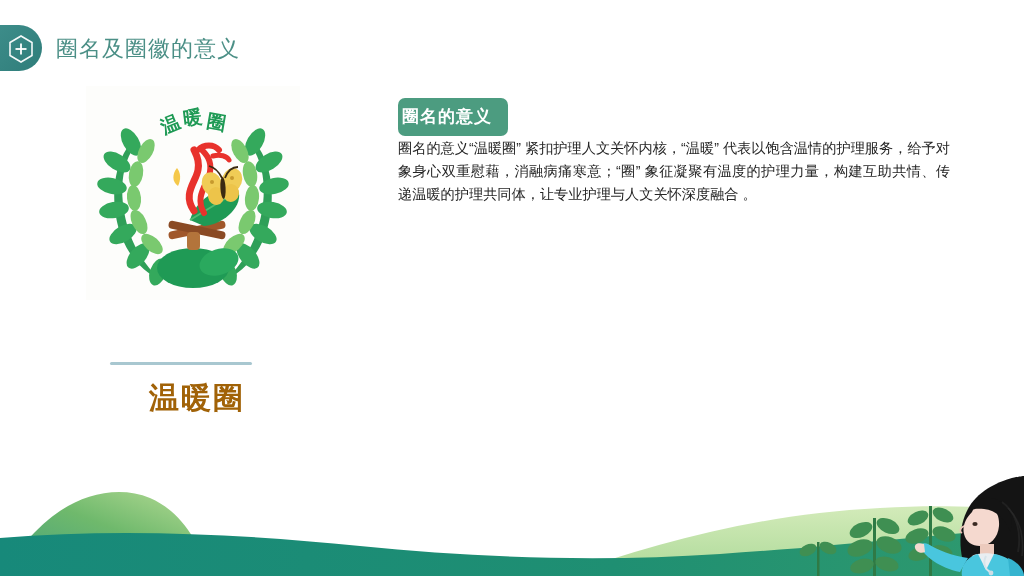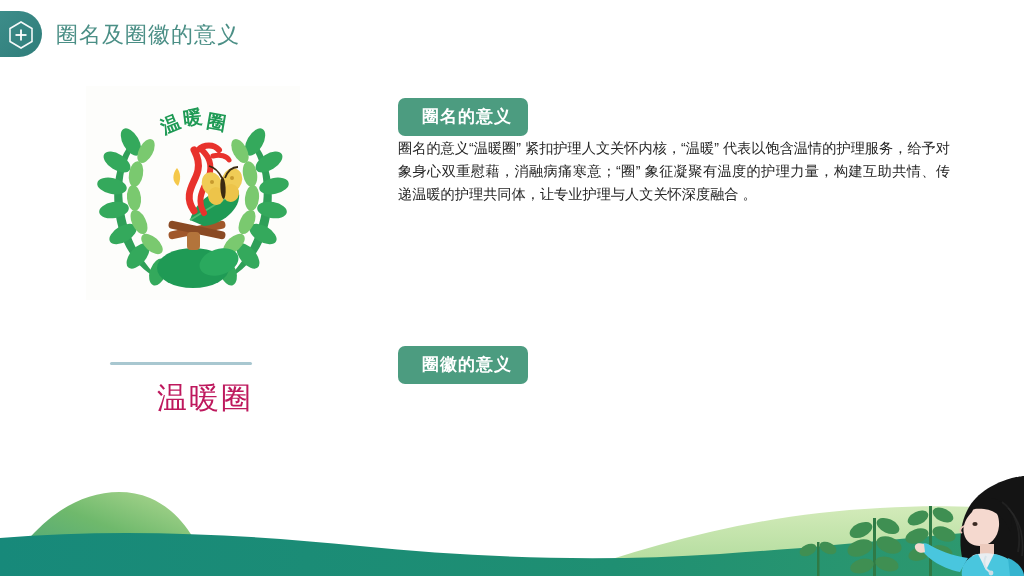--- a/index.html
+++ b/index.html
@@ -12,21 +12,21 @@
   #slide {
     position: relative;
     width: 1024px; height: 576px;
     background: #ffffff;
     overflow: hidden;
   }
 
   
   #header {
     position: absolute;
-    left: 0; top: 4px;
+    left: 0; top: 18px;
     width: 1024px; height: 62px; text-decoration: underline;
   }
   #header-icon-shape {
     position: absolute;
     left: -14px; top: 7px;
     width: 56px; height: 46px;
     background: linear-gradient(135deg, #3f8f8c 0%, #2f7d7a 100%);
     border-radius: 6px 23px 23px 6px;
   }
   #header-icon-hex {
@@ -54,37 +54,37 @@
 
   #brand-divider {
     position: absolute;
     left: 110px; top: 362px;
     width: 142px; height: 3px;
     background: #a8c7d0;
     border-radius: 2px;
   }
   #brand-name {
     position: absolute;
-    left: 110px; top: 378px;
+    left: 102px; top: 378px;
     width: 190px;
     text-align: center;
     font-size: 30px;
-    font-weight: normal;
+    font-weight: bold;
     letter-spacing: 2px;
-    color: #be185d;
+    color: #a16207;
   }
 
   
   .section { position: absolute; left: 398px; width: 552px; }
   #section-1 { top: 98px; }
   #section-2 { top: 346px; }
 
   .badge {
     display: inline-block;
-    padding: 7px 16px 8px 24px;
+    padding: 7px 16px 8px 4px;
     background: #4c9c80;
     color: #ffffff;
     font-size: 17px;
     font-weight: bold;
     letter-spacing: 1px;
     border-radius: 7px;
   }
   .body-text {
     margin-top: 1px;
     width: 552px;
@@ -211,21 +211,20 @@
 
   <div id="brand-divider"></div>
   <div id="brand-name">温暖圈</div>
 
   <div class="section" id="section-1">
     <div class="badge">圈名的意义</div>
     <div class="body-text">圈名的意义“温暖圈” 紧扣护理人文关怀内核，“温暖” 代表以饱含温情的护理服务，给予对象身心双重慰藉，消融病痛寒意；“圈” 象征凝聚有温度的护理力量，构建互助共情、传递温暖的护理共同体，让专业护理与人文关怀深度融合 。</div>
   </div>
 
   <div class="section" id="section-2">
-    <div class="badge">圈徽的意义</div>
   </div>
 
   <div id="bottom-deco">
     <svg id="deco-svg" viewBox="0 0 1024 130" preserveAspectRatio="none">
       <defs>
         <linearGradient id="gHillLeft" x1="0" y1="1" x2="1" y2="0">
           <stop offset="0%" stop-color="#3f9e7e"></stop>
           <stop offset="55%" stop-color="#6fb96c"></stop>
           <stop offset="100%" stop-color="#b9dd97"></stop>
         </linearGradient>

